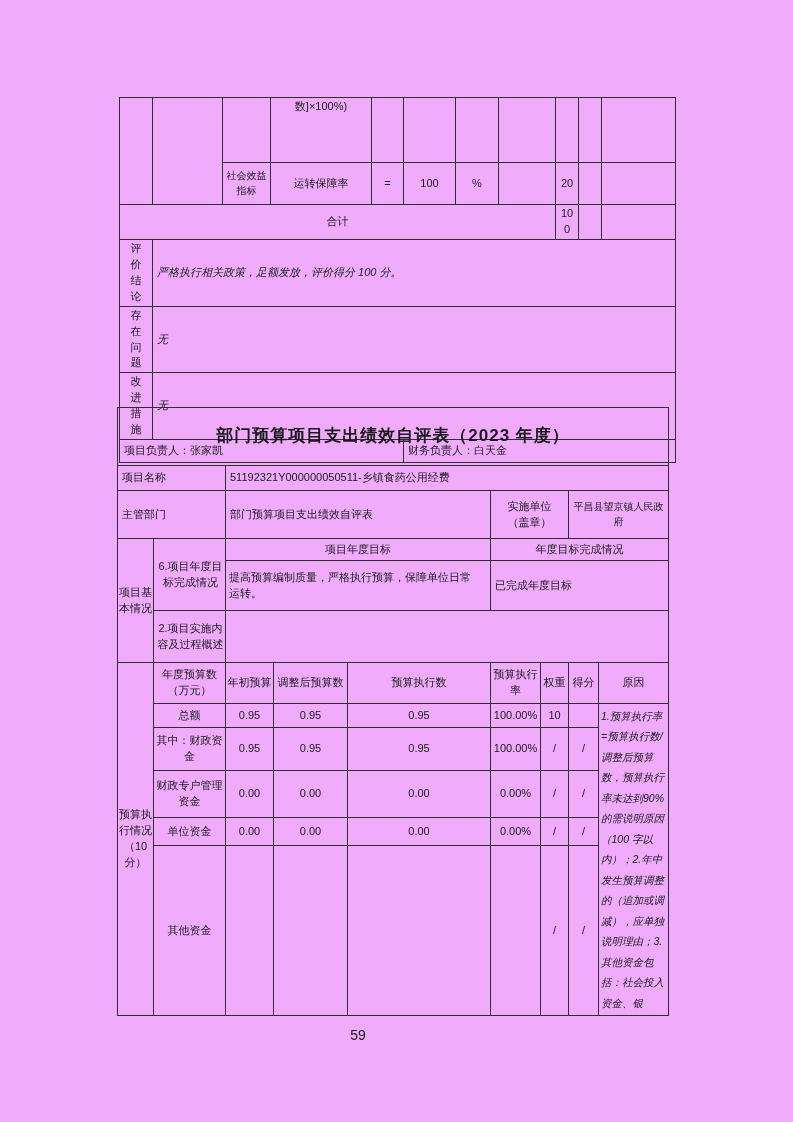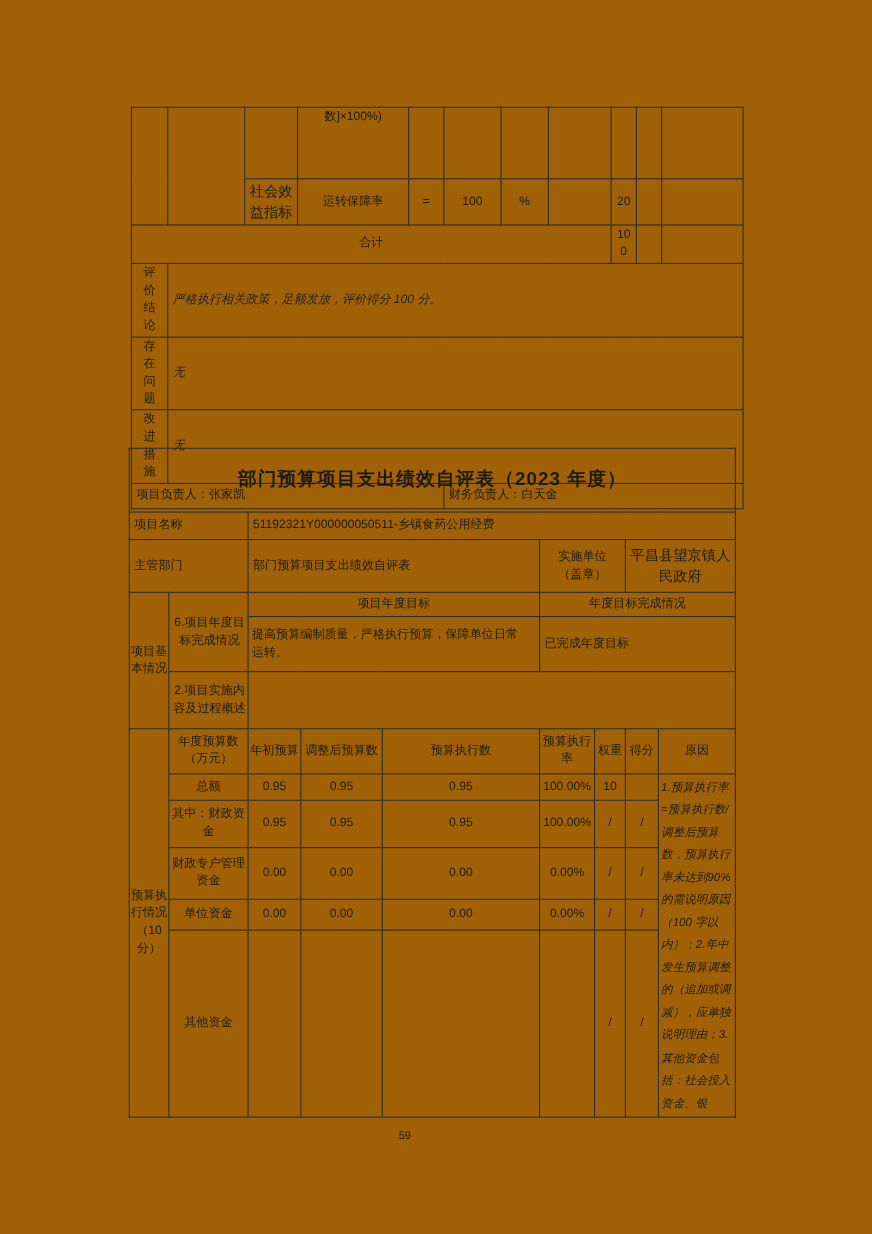--- a/index.html
+++ b/index.html
@@ -1,20 +1,20 @@
 <!DOCTYPE html>
 <html><head>
 <meta charset="utf-8">
 <style>
   html, body { margin: 0; padding: 0; background: #e8e8e8; }
   .page {
     position: relative;
     width: 793px;
     height: 1122px;
-    background: #a16207;
+    background: #f0abfc;
     font-family: "Liberation Sans", "DejaVu Sans", sans-serif;
     color: #1a1a1a;
     overflow: hidden;
   }
   table { border-collapse: collapse; table-layout: fixed; position: absolute; }
   td {
     border: 1px solid #2e2e2e;
     font-size: 11px;
     line-height: 1.45;
     text-align: center;
@@ -22,41 +22,41 @@
     padding: 1px 2px;
     word-break: break-all;
     overflow: hidden;
   }
   .t1 { left: 119px; top: 97px; width: 556px; }
   .t2 { left: 117px; top: 407px; width: 551px; padding-left: 48px; }
   .left   { text-align: left; }
   .top    { vertical-align: top; }
   .italic { font-style: italic; color: #222; margin-top: 16px; }
   .pre    { white-space: pre-line; }
-  .small  { font-size: 13px; }
+  .small  { font-size: 10px; }
   .nopadx { padding-left: 0; padding-right: 0; text-align: center; }
   .lblpad { padding-left: 7px; padding-right: 7px; }
   .title-cell { font-size: 17px; font-weight: bold; letter-spacing: 1px; }
   .goal-text { padding: 2px 10px 2px 3px; text-align: left; }
   .reason-cell {
     font-size: 10.5px;
     line-height: 1.95;
     text-align: left;
     vertical-align: top;
     font-style: italic;
     padding: 2px 2px;
   }
   .sig { padding-left: 4px; }
   .page-num {
     position: absolute;
-    left: 348px;
+    left: 338px;
     top: 1027px;
     width: 40px;
     text-align: center;
-    font-size: 10px;
+    font-size: 14px;
   }
 </style>
 </head>
 <body>
 
 <div class="page">
 
   <table class="t1">
     <colgroup>
       <col style="width:33px">

